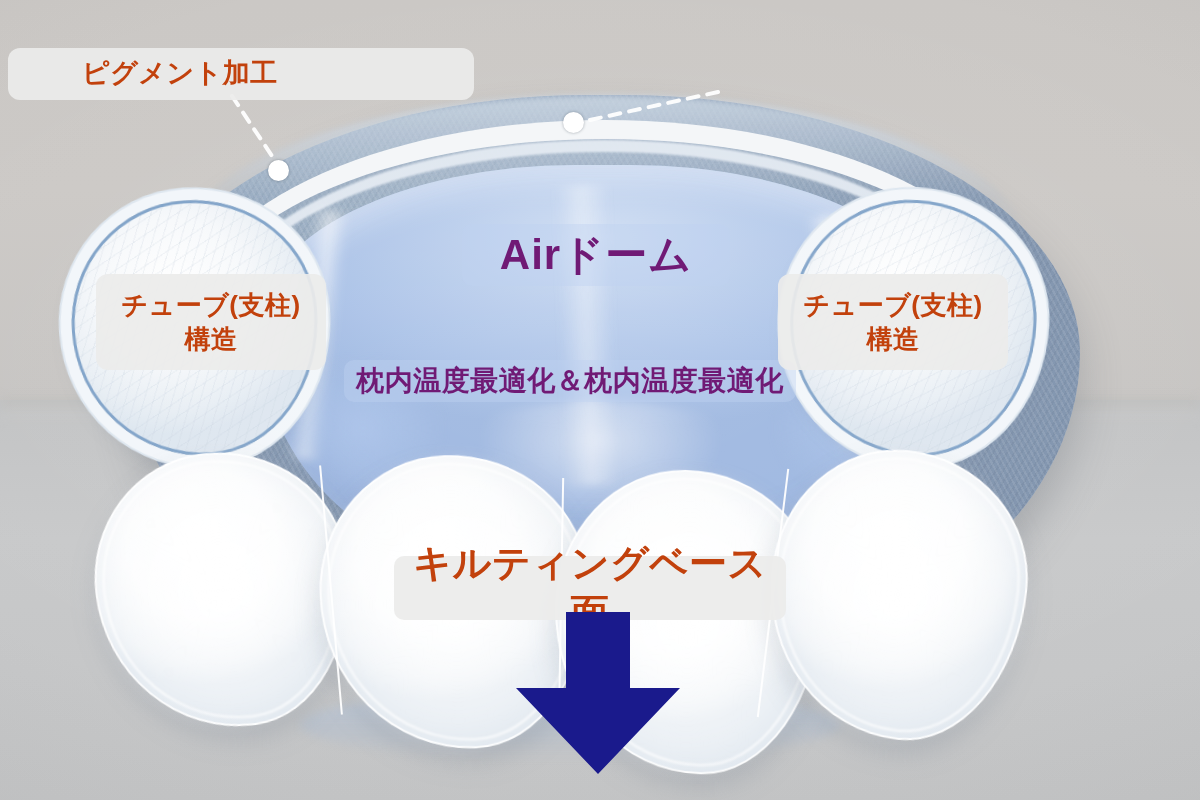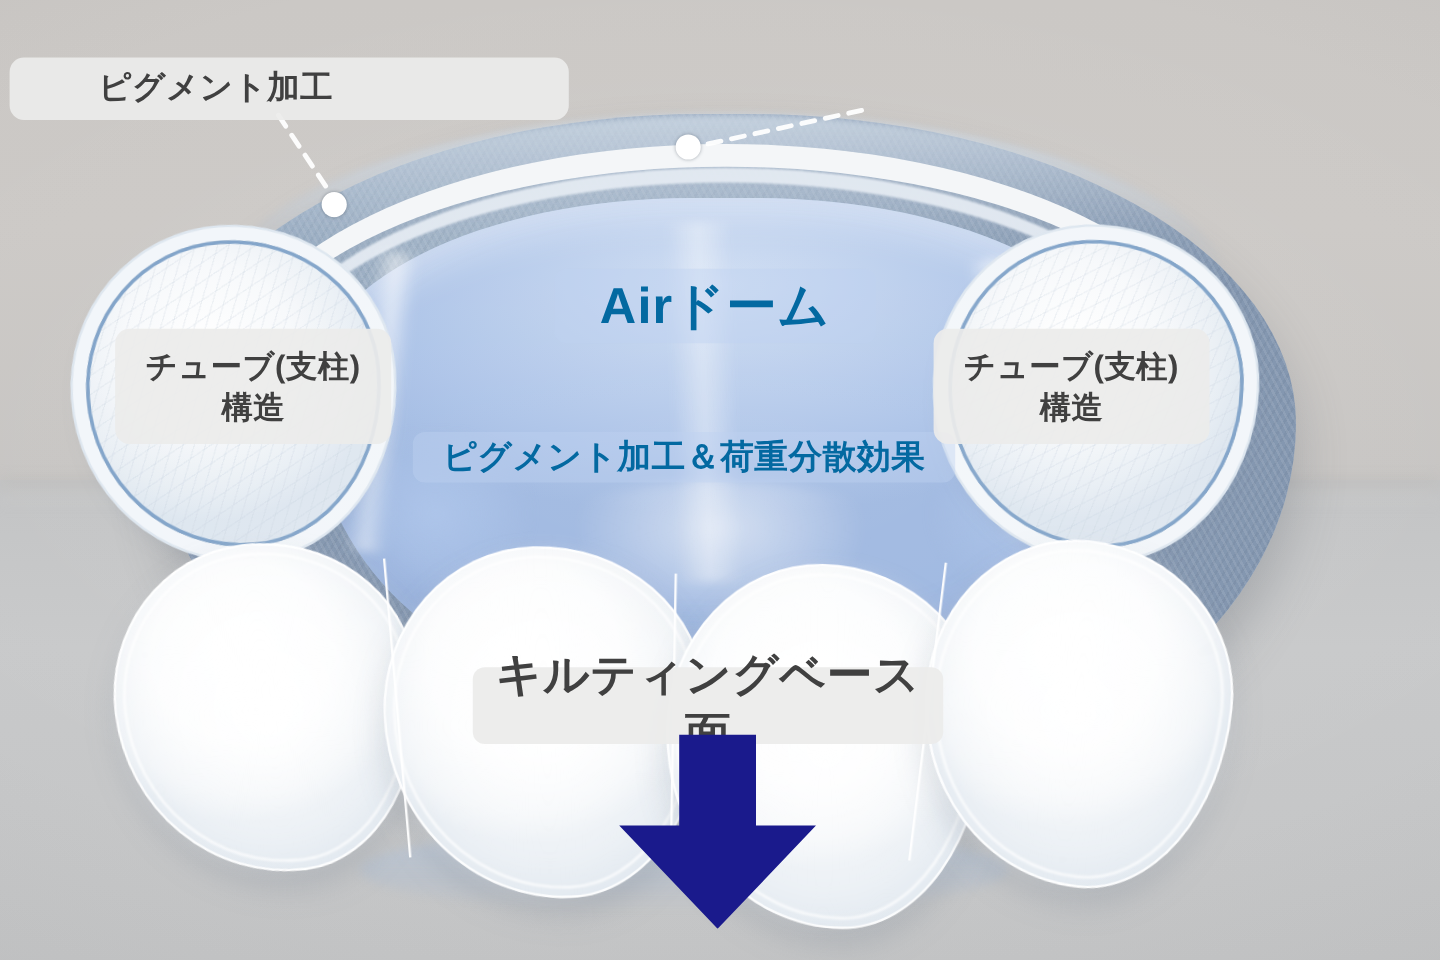--- a/index.html
+++ b/index.html
@@ -200,21 +200,21 @@
     border-radius: 50%;
     background: linear-gradient(180deg, rgba(178,198,224,.55), rgba(160,182,212,.25) 60%, rgba(160,182,212,0));
     filter: blur(4px);
   }
 
   
   .callout {
     position: absolute;
     background: rgba(236,236,234,.92);
     border-radius: 12px;
-    color: #404040;
+    color: #c2410c;
     font-weight: bold;
     letter-spacing: .5px;
     display: flex;
     align-items: center;
     justify-content: center;
     text-align: center;
     line-height: 1.32;
     box-shadow: 0 0 0 0 rgba(0,0,0,0);
   }
   #callout-pigment {
@@ -238,21 +238,21 @@
   }
   #callout-quilting {
     left: 394px; top: 556px; width: 392px; height: 64px;
     font-size: 38px;
     border-radius: 10px;
   }
 
   
   .dome-label {
     position: absolute;
-    color: #0369a1;
+    color: #701a75;
     font-weight: bold;
     text-align: center;
     background: rgba(190,210,240,.42);
     border-radius: 10px;
     display: flex; align-items: center; justify-content: center;
   }
   #label-airdome {
     left: 462px; top: 224px; width: 268px; height: 62px;
     font-size: 42px; letter-spacing: 1px;
   }
@@ -340,21 +340,21 @@
   <svg class="leader" viewBox="0 0 1200 800">
     <line x1="232" y1="96" x2="280" y2="168" stroke="#ffffff" stroke-width="4" stroke-dasharray="11 9" stroke-linecap="round" opacity="0.95"></line>
     <line x1="718" y1="92" x2="576" y2="123" stroke="#ffffff" stroke-width="4" stroke-dasharray="11 9" stroke-linecap="round" opacity="0.95"></line>
   </svg>
 
   <span class="dot" id="dot-pigment"></span>
   <span class="dot" id="dot-mesh"></span>
 
   <div class="dome-label" id="label-airdome">Airドーム</div>
 
-  <div class="dome-label" id="label-effect">ピグメント加工＆荷重分散効果</div>
+  <div class="dome-label" id="label-effect">枕内温度最適化＆枕内温度最適化</div>
 
   <div class="callout" id="callout-pigment">ピグメント加工</div>
 
 
   <div class="callout" id="callout-tube-left">
     <span>チューブ(支柱)</span>
     <span>構造</span>
   </div>
 
   <div class="callout" id="callout-tube-right">

